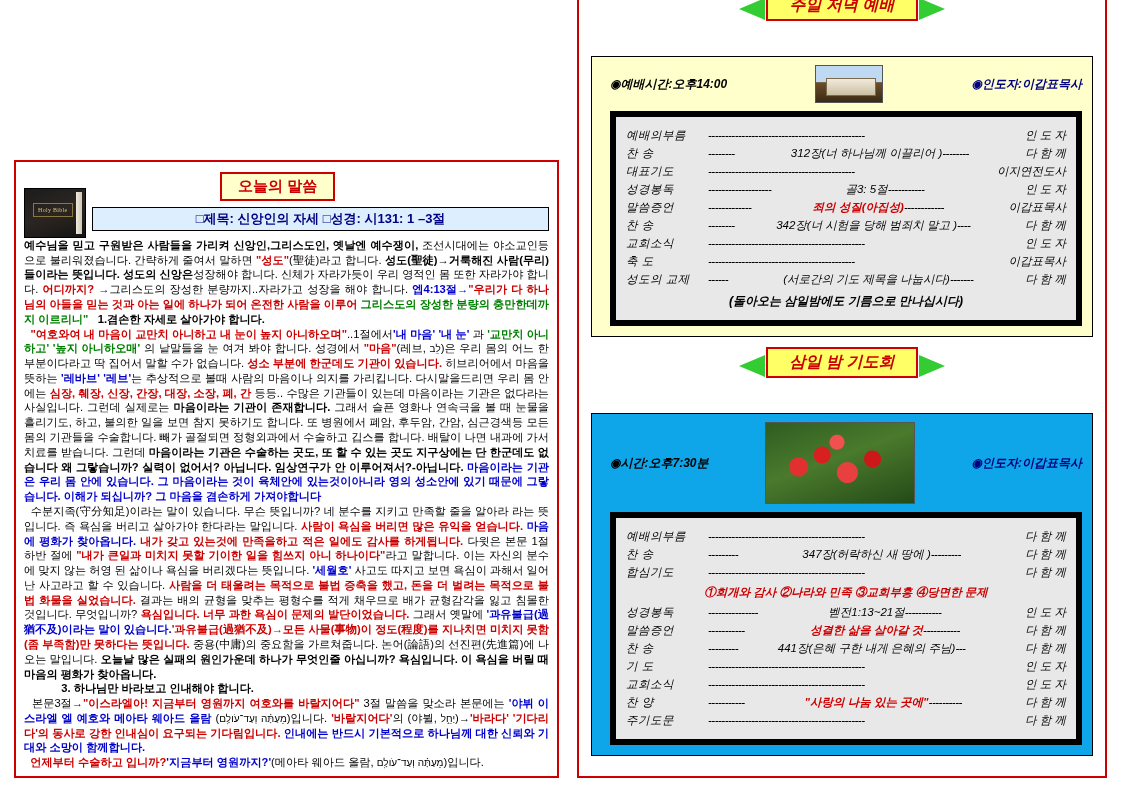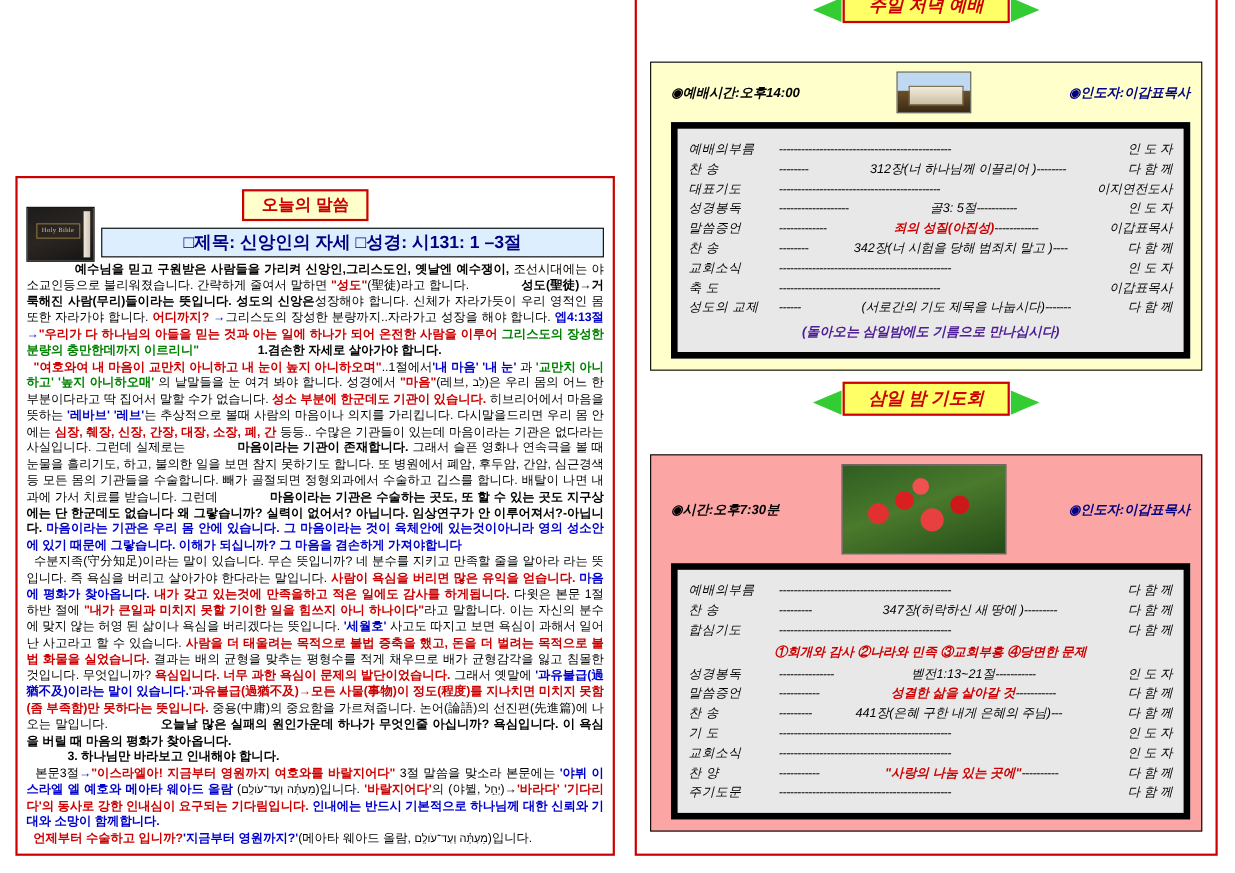--- a/index.html
+++ b/index.html
@@ -57,31 +57,31 @@
     font-weight:bold;
     font-size:15px;
     padding:3px 16px;
     margin: 2px 0 6px 128px;
   }
   .subtitle-box {
     border:1px solid #000;
     background:#ddeeff;
     color:#000080;
     font-weight:bold;
-    font-size:16px;
+    font-size:13px;
     padding:2px 4px;
     text-align:center;
     margin-bottom:3px;
   }
   .body-text { font-size:11.2px; line-height:1.32; text-align:justify; }
   .body-text p { margin:0 0 0 0; text-indent:0; }
   .r { color:#cc0000; font-weight:bold; }
   .b { color:#0000cc; font-weight:bold; }
   .g { color:#008000; font-weight:bold; }
-  .k { color:#000; font-weight:bold;margin-left:44px; }
+  .k { color:#000; font-weight:bold; }
   .small { font-size:10px; }
 
   
   .banner-wrap { position:relative; text-align:center; margin-bottom:6px; height:34px; }
   .banner {
     display:inline-block;
     border:2px solid #cc0000;
     background:#ffff66;
     color:#cc0000;
     font-weight:bold;
@@ -103,21 +103,21 @@
     border-bottom:11px solid transparent;
     border-left:26px solid #33cc33;
   }
   .service-box {
     border:1px solid #000;
     padding:8px 10px 10px 18px;
     margin-bottom:10px;
     margin-top:32px;
   }
   .svc1 { background:#ffffcc; }
-  .svc2 { background:#fca5a5; }
+  .svc2 { background:#0ea5e9; }
   .svc-top { display:flex; align-items:center; justify-content:space-between; font-size:12px; font-weight:bold; }
   .svc-top .lead { color:#000080; }
   .photo1 {
     width:68px; height:38px;
     border:1px solid #555;
     background:linear-gradient(#bfd9f2 0%, #bfd9f2 45%, #6b4f2a 46%, #3a2a14 100%);
     position:relative;
   }
   .photo1:after{
     content:""; position:absolute; left:10px; top:12px; width:48px; height:16px;
@@ -140,21 +140,21 @@
     margin-top:8px;
     padding:8px 10px;
     font-size:11.5px;
   }
   .svc2 .svc-list { background:#e8e8e8; }
   .line { display:flex; align-items:baseline; white-space:nowrap; margin:3px 0; }
   .lbl { width:82px; flex:0 0 82px; letter-spacing:0.5px; }
   .dots { flex:1; overflow:hidden; letter-spacing:-0.5px; }
   .val { flex:0 0 auto; padding-left:3px; }
   .center-red {
-    text-align:center; color:#4c1d95; font-weight:bold; font-size:12px; margin:6px 0 2px 0;
+    text-align:center; color:#000000; font-weight:bold; font-size:12px; margin:6px 0 2px 0;
   }
   .center-red2 {
     text-align:center; font-weight:bold; font-size:11.5px; margin:5px 0;
   }
   .num { color:#cc0000; }
 </style>
 </head>
 <body>
 
 <div class="page">

